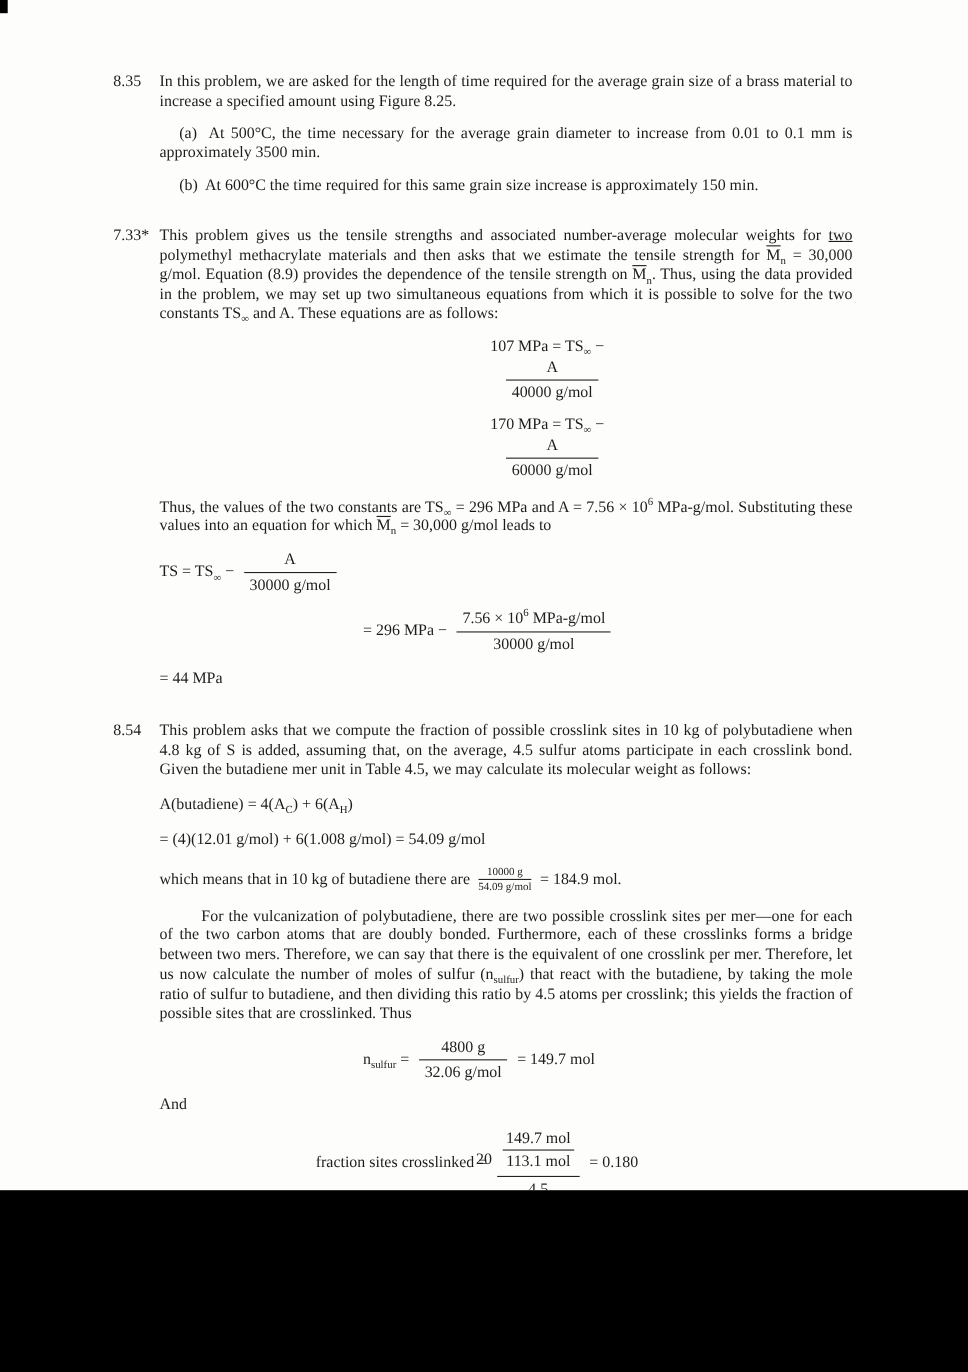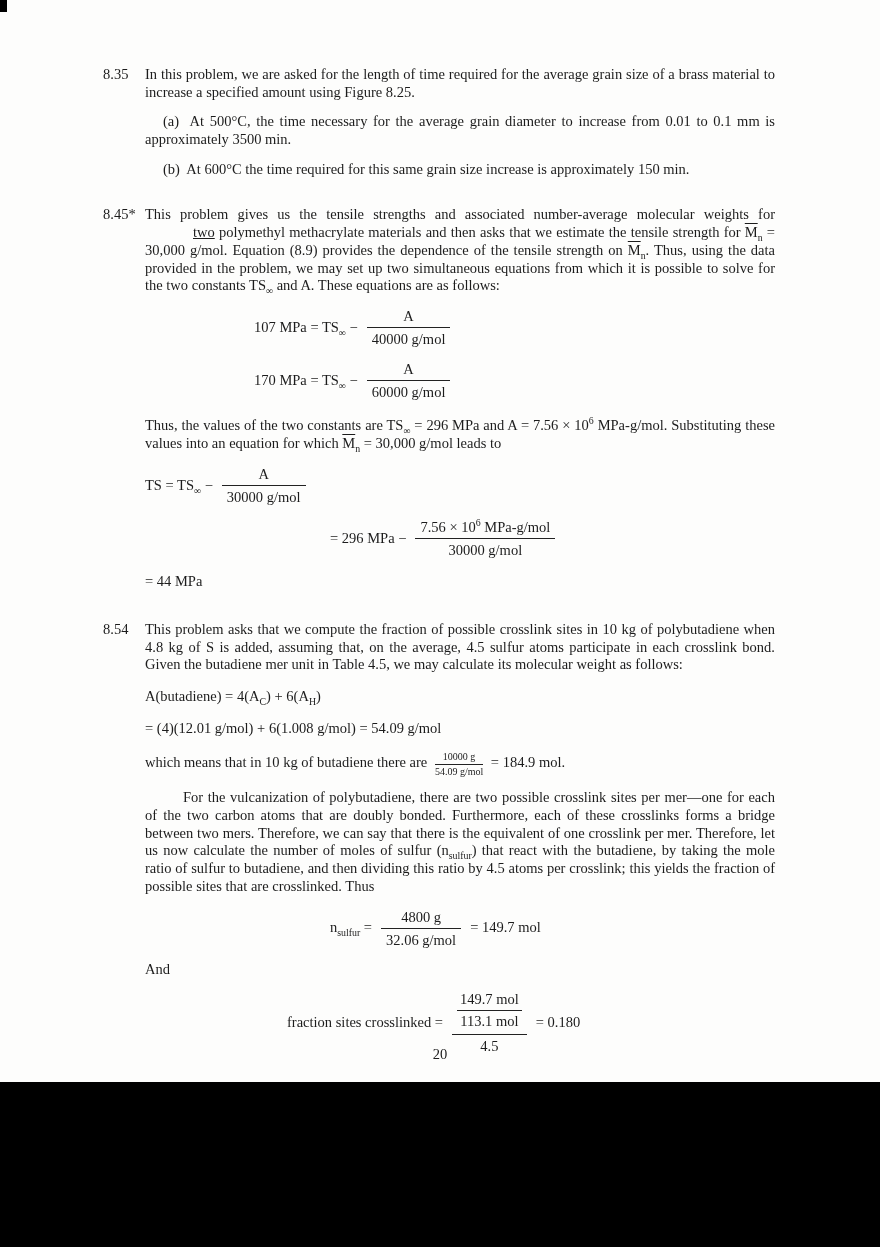--- a/index.html
+++ b/index.html
@@ -23,21 +23,21 @@
   .content { padding:66px 105px 0 103px; }
   .problem { display:flex; margin-bottom:16px; }
   .prob-num { width:42px; flex:0 0 42px; font-size:14.5px; line-height:1.22; }
   .prob-body {
     flex:1; font-size:14.5px; line-height:1.22;
     text-align:justify;
   }
   .prob-body p { margin-bottom:12px; }
   .prob-body p.sub { text-indent:18px; }
   .prob-body p.indent { text-indent:38px; }
-  u { text-decoration:underline;margin-left:48px; }
+  u { text-decoration:underline; }
   .ol { text-decoration:overline; }
   sub, sup { font-size:0.68em; line-height:0; }
   .eq {
     display:flex; align-items:center;
     margin:12px 0; font-size:14.5px; text-align:left;
     white-space:nowrap;
   }
   .eq .lhs { margin-right:9px; }
   .eq .rhs { margin-left:9px; }
   .frac { display:inline-block; text-align:center; vertical-align:middle; line-height:1.25; }
@@ -49,21 +49,21 @@
   .ifrac {
     display:inline-block; text-align:center; vertical-align:middle;
     font-size:10px; line-height:1.15; margin:0 4px;
   }
   .ifrac .num { display:block; border-bottom:1px solid #222; padding:0 3px 1px; }
   .ifrac .den { display:block; padding-top:1px;font-family:Liberation Serif, serif; }
   .page-number {
     position:absolute; left:0; top:1046px; width:880px;
     text-align:center; font-size:14.5px; color:#1c1c1c;
   }
-  .eq.ml-192 { margin-left:109px; }
+  .eq.ml-192 { margin-left:84px;flex-direction:column; }
   .eq.ml-162 { }
   .eq.ml-185 { margin-left:185px; }
   .eq.ml-83  { margin-left:83px; }
   .eq.ml-175 { margin-left:175px; }
   .eq.ml-142 { margin-left:142px; }
   .eq.plain  { margin:14px 0; }
 </style>
 </head>
 <body>
 
@@ -75,21 +75,21 @@
     <div class="problem">
       <div class="prob-num">8.35</div>
       <div class="prob-body">
         <p>In this problem, we are asked for the length of time required for the average grain size of a brass material to increase a specified amount using Figure 8.25.</p>
         <p class="sub">(a)&nbsp; At 500°C, the time necessary for the average grain diameter to increase from 0.01 to 0.1 mm is approximately 3500 min.</p>
         <p class="sub">(b)&nbsp; At 600°C the time required for this same grain size increase is approximately 150 min.</p>
       </div>
     </div>
 
     <div class="problem">
-      <div class="prob-num">8.45*</div>
+      <div class="prob-num">7.33*</div>
       <div class="prob-body">
         <p>This problem gives us the tensile strengths and associated number-average molecular weights for <u>two</u> polymethyl methacrylate materials and then asks that we estimate the tensile strength for <span class="ol">M</span><sub>n</sub> = 30,000 g/mol. Equation (8.9) provides the dependence of the tensile strength on <span class="ol">M</span><sub>n</sub>. Thus, using the data provided in the problem, we may set up two simultaneous equations from which it is possible to solve for the two constants TS<sub>∞</sub> and A. These equations are as follows:</p>
 
         <div class="eq ml-192">
           <span class="lhs">107 MPa  =  TS<sub>∞</sub> −</span>
           <span class="frac">
             <span class="num">A</span>
             <span class="den">40000 g/mol</span>
           </span>
         </div>

